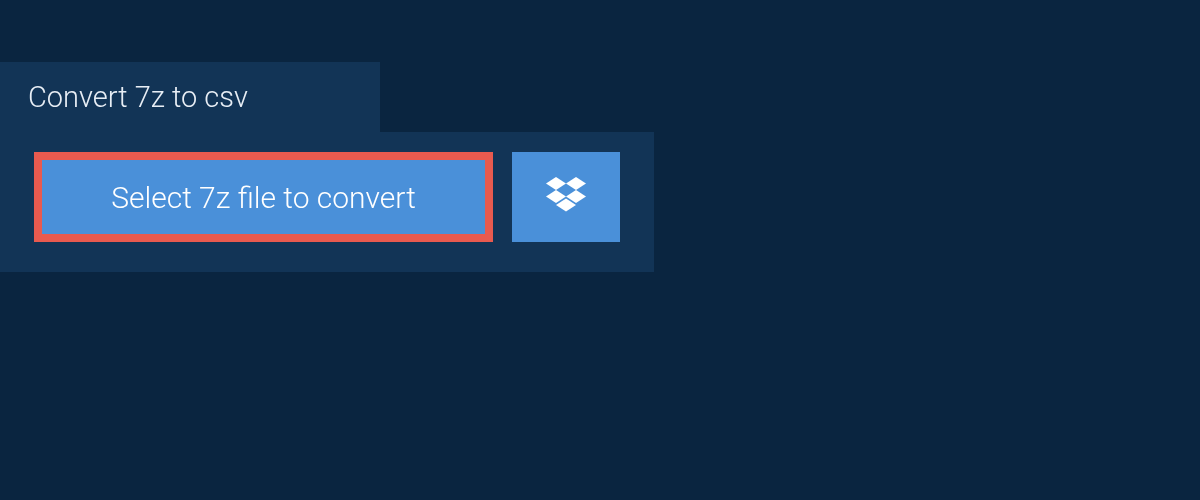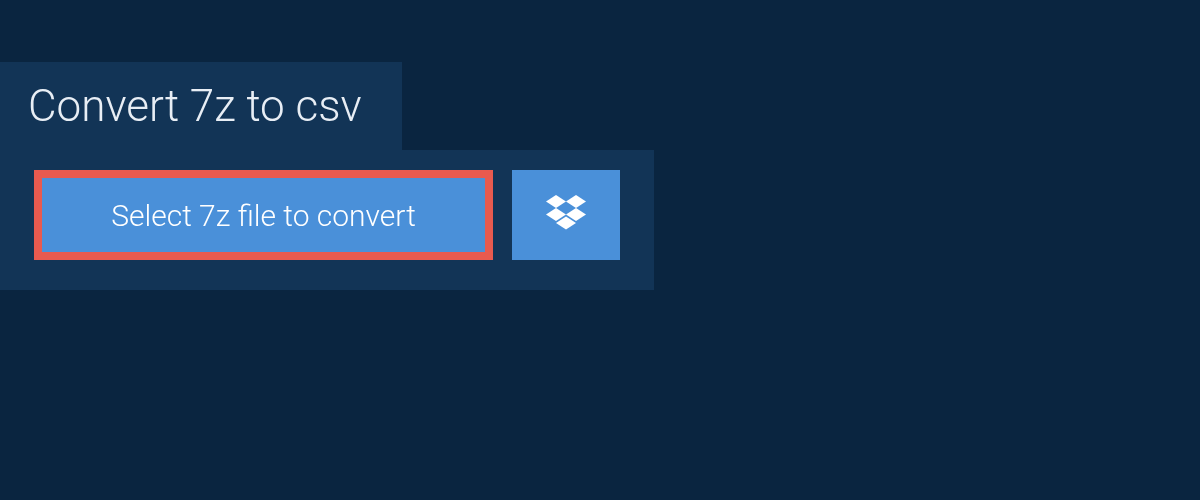--- a/index.html
+++ b/index.html
@@ -15,21 +15,21 @@
       overflow: hidden;
     }
     .tab-container {
       padding-top: 62px;
     }
     .tab {
       background: #123456;
       display: inline-block;
       padding: 18px 40px 18px 28px;
       color: #e8eef5;
-      font-size: 44px;
+      font-size: 29px;
       font-weight: 300;
       min-width: 380px;
     }
     .panel {
       background: #123456;
       padding: 20px 34px 30px 34px;
       display: flex;
       align-items: stretch;
       gap: 19px;
       width: 654px;

